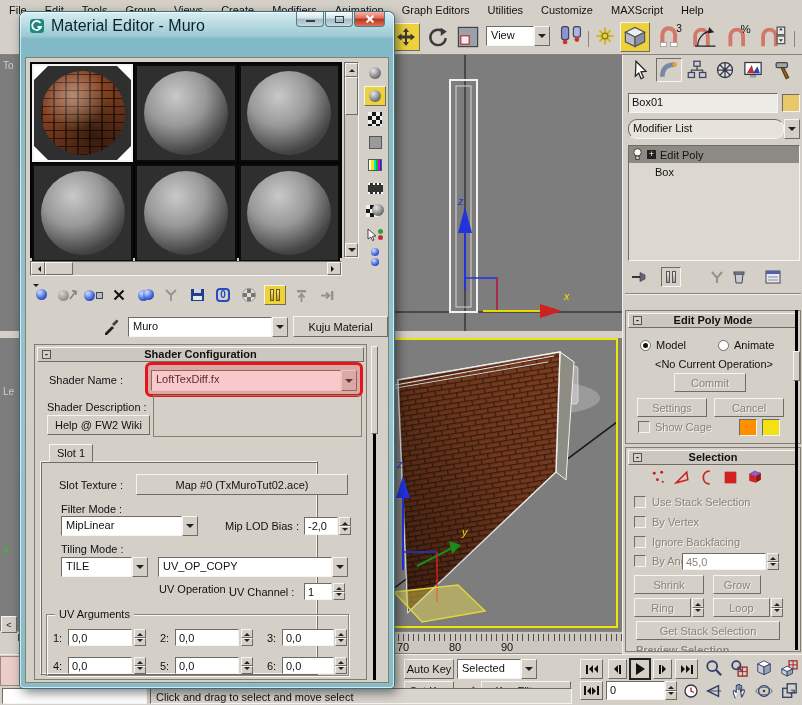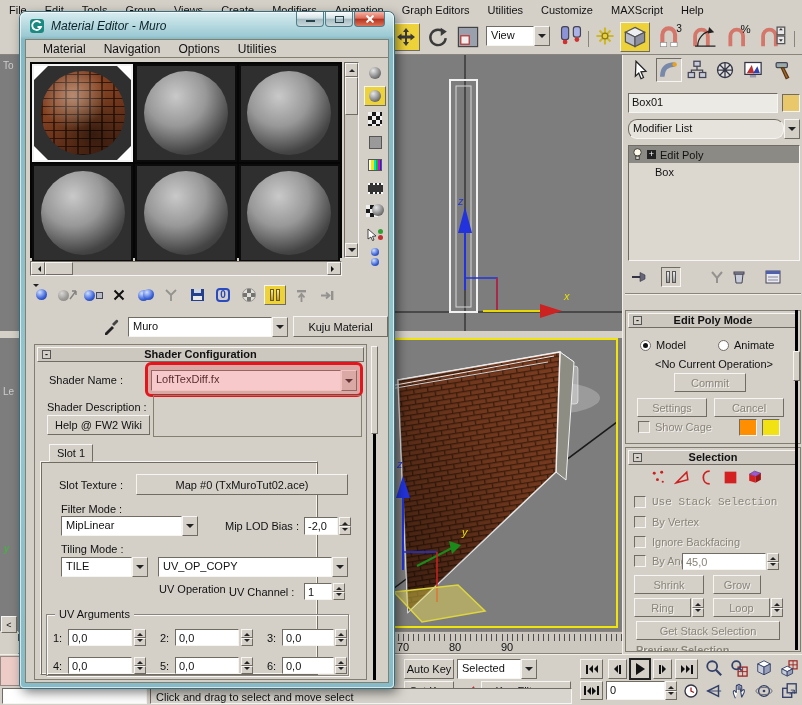--- a/index.html
+++ b/index.html
@@ -393,21 +393,21 @@
           </svg>
         <svg width="17" height="17" viewBox="0 0 16 16">
             <rect x="2.5" y="2.5" width="11" height="11" fill="#d42020"></rect>
           </svg>
         <svg width="17" height="17" viewBox="0 0 16 16">
             <path d="M3 5 L8 2 L14 4 L9 7 Z" fill="#9a5ad0" stroke="#5a2a80" stroke-width=".6"></path>
             <path d="M3 5 L9 7 V13 L3 11 Z" fill="#d42020"></path>
             <path d="M9 7 L14 4 V10 L9 13 Z" fill="#9a1414"></path>
           </svg>
       </div>
-      <div class="abs" style="left:8px;top:48px;display:flex;align-items:center;gap:6px;font-family:Liberation Mono, monospace;">
+      <div class="abs" style="left:8px;top:48px;display:flex;align-items:center;gap:6px;">
         <span class="cb dis"></span>
         <span class="dis">Use Stack Selection</span>
       </div>
       <div class="abs" style="left:8px;top:68px;display:flex;align-items:center;gap:6px;">
         <span class="cb dis"></span>
         <span class="dis">By Vertex</span>
       </div>
       <div class="abs" style="left:8px;top:88px;display:flex;align-items:center;gap:6px;">
         <span class="cb dis"></span>
         <span class="dis">Ignore Backfacing</span>
@@ -597,41 +597,35 @@
 
   <div class="abs" style="left:20px;top:12px;width:374px;height:676px;z-index:40;border-radius:6px 6px 4px 4px;
        background:linear-gradient(180deg,#d8edf1,#9cc9d3 24px,#82b9c6 27px,#93c6d0 60%,#86bcc9);
        box-shadow:0 0 0 1px #3c6d7a, inset 0 0 0 1px rgba(255,255,255,.65), 3px 4px 12px rgba(0,0,0,.55);">
 
     <div class="abs" style="left:0;top:0;right:0;height:27px;display:flex;align-items:center;gap:6px;padding:0 9px;">
       <svg width="16" height="16" viewBox="0 0 16 16">
           <rect x="1" y="1" width="14" height="14" rx="3" fill="#1a8a80"></rect>
           <path d="M11.5 5 A4.5 4.5 0 1 0 12 9 H8.5" fill="none" stroke="#fff" stroke-width="1.8"></path>
         </svg>
-      <span style="font-size:12px;color:#0c2228;font-style:italic;">Material Editor - Muro</span>
+      <span style="font-size:16px;color:#0c2228;">Material Editor - Muro</span>
     </div>
     <div class="abs" style="top:0;right:9px;display:flex;gap:1px;">
       <div class="wbtn">
           <i class="abs" style="width:9px;height:2px;background:#26424a;bottom:4px;"></i>
         </div>
       <div class="wbtn">
           <i class="abs" style="width:9px;height:7px;border:1.5px solid #26424a;"></i>
         </div>
       <div class="wbtn close">
         <i class="xbar" style="transform:rotate(45deg);"></i>
           <i class="xbar" style="transform:rotate(-45deg);"></i>
       </div>
     </div>
 
-    <div class="abs" style="left:5px;right:5px;top:27px;height:18px;background:#d4d0c8;border:1px solid #84806f;border-bottom:none;display:flex;padding-left:8px;font-size:12px;">
-      <span class="menu-item">Material</span>
-      <span class="menu-item">Navigation</span>
-      <span class="menu-item">Options</span>
-      <span class="menu-item">Utilities</span>
-    </div>
 
     <div class="abs" style="left:5px;right:5px;top:45px;bottom:5px;background:#d4d0c8;border:1px solid #84806f;overflow:hidden;">
 
       <div class="abs" style="left:4px;top:4px;width:312px;height:196px;background:#050505;display:grid;grid-template-columns:1fr 1fr 1fr;grid-template-rows:1fr 1fr;gap:2px;padding:2px;">
         <div class="slot sel">
           <i class="corner" style="left:0;top:0;border-left-color:#fff;border-top-color:#fff;"></i>
           <i class="corner" style="right:0;top:0;border-right-color:#fff;border-top-color:#fff;"></i>
           <i class="corner" style="left:0;bottom:0;border-left-color:#fff;border-bottom-color:#fff;"></i>
           <i class="corner" style="right:0;bottom:0;border-right-color:#fff;border-bottom-color:#fff;"></i>
           <div class="sphere brick"></div>

